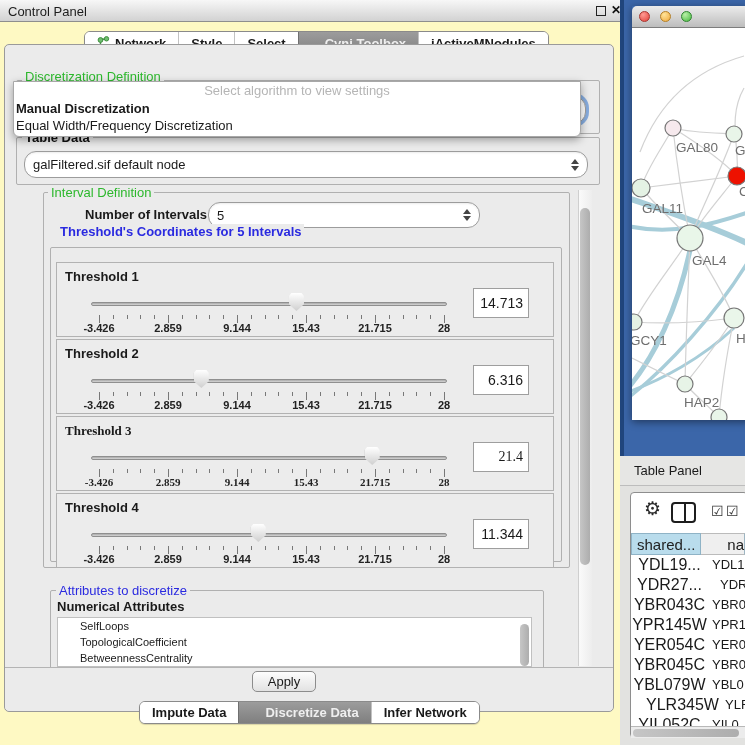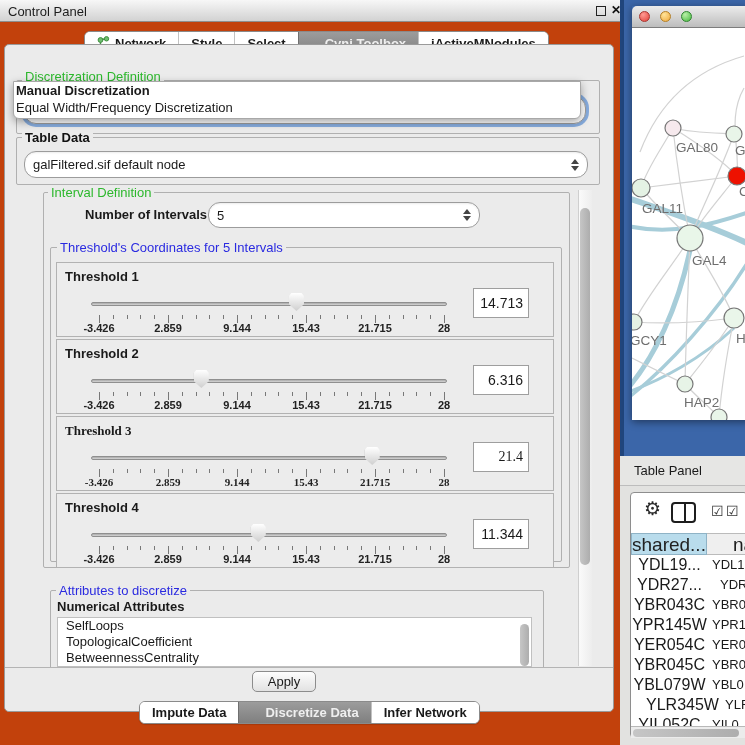--- a/index.html
+++ b/index.html
@@ -2,21 +2,21 @@
 <html><head>
 <meta charset="utf-8">
 <style>
   * { margin:0; padding:0; box-sizing:border-box; }
   html,body { width:745px; height:745px; }
   body { font-family:"Liberation Sans", sans-serif; color:#1a1a1a; background:#e4e4e2; }
   #app { position:relative; width:745px; height:745px; overflow:hidden; background:#e4e4e2; }
   .abs { position:absolute; }
 
   
-  #cp-root { left:0; top:0; width:620px; height:745px; background:#c2410c; }
+  #cp-root { left:0; top:0; width:620px; height:745px; background:#fef9c3; }
   #cp-titlebar { left:0; top:0; width:620px; height:22px;
     background:linear-gradient(#f7f7f7,#d2d2d2); border-bottom:1px solid #8e8e8e; }
   #cp-title { left:8px; top:4px; font-size:13px; color:#1c1c1c; }
   #cp-float { left:596px; top:6px; width:10px; height:10px; border:1.5px solid #222; background:transparent; }
   #cp-close { left:611px; top:3px; font-size:12px; font-weight:bold; color:#111; }
 
   .seg-bar { display:flex; height:25px; background:#fff; border:1px solid #8a8a8a;
     border-radius:6px; overflow:hidden; box-shadow:0 1px 1px rgba(0,0,0,.15); }
   .seg { display:flex; align-items:center; padding:0 12px; font-size:13px; font-weight:600;
     color:#1a1a1a; background:#fff; border-left:1px solid #c2c2c2; white-space:nowrap; }
@@ -60,21 +60,21 @@
   #vscroll-track { left:578px; top:190px; width:14px; height:476px;
     background:linear-gradient(90deg,#fafafa,#ededed); border-left:1px solid #cfcfcf; }
   .scroll-thumb { background:linear-gradient(90deg,#c6c6c6,#adadad); border-radius:5px; }
   #vscroll-thumb { left:580px; top:208px; width:10px; height:357px; }
 
   #interval-group { left:43px; top:192px; width:527px; height:376px; }
   #interval-title { left:48px; top:185px; }
   #noi-label { left:85px; top:207px; font-size:13px; font-weight:bold; }
   #noi-combo { left:208px; top:202px; width:272px; height:26px; }
   #coords-group { left:50px; top:247px; width:512px; height:315px; }
-  #coords-title { left:57px; top:240px; }
+  #coords-title { left:57px; top:224px;font-weight:bold; }
 
   .th-panel { position:absolute; left:56px; width:498px; height:75px;
     background:#ececec; border:1px solid #b2b2b2; }
   .th-label { position:absolute; left:8px; top:6px; font-size:13px; font-weight:bold; }
   .th-track { position:absolute; left:34px; top:39px; width:356px; height:4px;
     background:linear-gradient(#a9a9a9,#d6d6d6); border:1px solid #8f8f8f; border-radius:3px; }
   .th-thumb { position:absolute; top:30px; width:15px; height:18px;
     background:linear-gradient(#ffffff,#cfcfcf);
     clip-path:polygon(50% 100%, 0 62%, 0 16%, 16% 0, 84% 0, 100% 16%, 100% 62%);
     filter:drop-shadow(0 0 1px #6f6f6f); }
@@ -83,21 +83,21 @@
     font-size:11px; font-weight:600; color:#222; white-space:nowrap; }
   .th-value { position:absolute; left:416px; top:25px; width:56px; height:30px;
     background:#fff; border:1px solid #9e9e9e; font-size:14px; text-align:right;
     line-height:28px; padding-right:5px; }
 
   #attr-group { left:50px; top:590px; width:494px; height:118px; }
   #attr-title { left:56px; top:583px; }
   #attr-heading { left:57px; top:599px; font-size:13px; font-weight:bold; }
   #attr-list { left:57px; top:617px; width:475px; height:50px; background:#fff;
     border:1px solid #c0c0c0; overflow:hidden; }
-  .attr-item { font-size:13px; line-height:16px; padding-left:8px; white-space:nowrap; }
+  .attr-item { font-size:11px; line-height:16px; padding-left:22px; white-space:nowrap; }
   #attr-scroll-thumb { left:520px; top:624px; width:9px; height:42px; }
 
   #apply-strip { left:5px; top:667px; width:608px; height:44px; background:#ebebeb;
     border-top:1px solid #b4b4b4; border-radius:0 0 5px 5px; }
   #apply-btn { left:252px; top:671px; width:64px; height:21px;
     background:linear-gradient(#fdfdfd,#e2e2e2); border:1px solid #8c8c8c; border-radius:5px;
     font-size:13px; text-align:center; line-height:19px; }
 
   
   #blue-panel { left:620px; top:0; width:125px; height:456px;
@@ -117,21 +117,21 @@
     border-bottom:1px solid #bdbdbd; font-size:13px; line-height:30px; padding-left:14px; }
   #tp-body { left:620px; top:486px; width:125px; height:259px; background:#e2e2e0; }
   #tp-container { left:630px; top:492px; width:118px; height:246px; background:#fff;
     border:1px solid #8e8e8e; border-radius:4px; }
   #tp-gear { left:644px; top:498px; font-size:19px; color:#2a2a2a; line-height:22px; }
   #tp-colicon { left:671px; top:502px; width:25px; height:21px; border:2px solid #1d1d1d; border-radius:4px; }
   #tp-colicon div { position:absolute; left:50%; top:0; width:2px; height:100%; background:#1d1d1d; }
   .tp-check { position:absolute; top:503px; font-size:14px; color:#333; }
   #tp-check1 { left:711px; } #tp-check2 { left:726px; }
   #tp-headrow { left:631px; top:533px; width:114px; height:22px; display:flex; }
-  .tp-hcell { font-size:19px; line-height:22px; border-right:1px solid #9db5c2; }
+  .tp-hcell { font-size:15px; line-height:22px; border-right:1px solid #9db5c2; }
   #tp-hcell1 { width:77px; background:#b9dcec; text-align:center; color:#222; border:1px solid #8fb3c6; }
   #tp-hcell2 { flex:1; background:#efefef; border-top:1px solid #bbb; border-bottom:1px solid #bbb; padding-left:26px; }
   .tp-row { position:absolute; left:631px; width:114px; height:20px; display:flex; background:#fff; }
   .tp-c1 { width:77px; text-align:center; font-size:16px; line-height:20px; }
   .tp-c2 { flex:1; font-size:13px; line-height:20px; padding-left:4px; white-space:nowrap; overflow:hidden; }
   #tp-hscroll { left:631px; top:726px; width:114px; height:12px; background:#ececec; border-top:1px solid #b8b8b8; }
   #tp-hthumb { left:633px; top:729px; width:106px; height:8px; }
 </style>
 </head>
 <body>
@@ -175,20 +175,21 @@
 
     <div class="abs groupbox" id="algo-group"></div>
     <div class="abs group-title gt-green" id="algo-title">Discretization Definition</div>
     <div class="abs combo" id="algo-combo">
       <span class="stepper">
           <span class="tri-up"></span>
           <span class="tri-dn"></span>
         </span>
     </div>
     <div class="abs" id="algo-popup">
+      <div class="popup-row popup-hint">Select algorithm to view settings</div>
       <div id="popup-options">
           <div class="popup-row popup-sel">Manual Discretization</div>
           <div class="popup-row">Equal Width/Frequency Discretization</div>
         </div>
     </div>
 
     <div class="abs groupbox" id="td-group"></div>
     <div class="abs group-title gt-black" id="td-title">Table Data</div>
     <div class="abs combo" id="td-combo">
       <span>galFiltered.sif default node</span>

